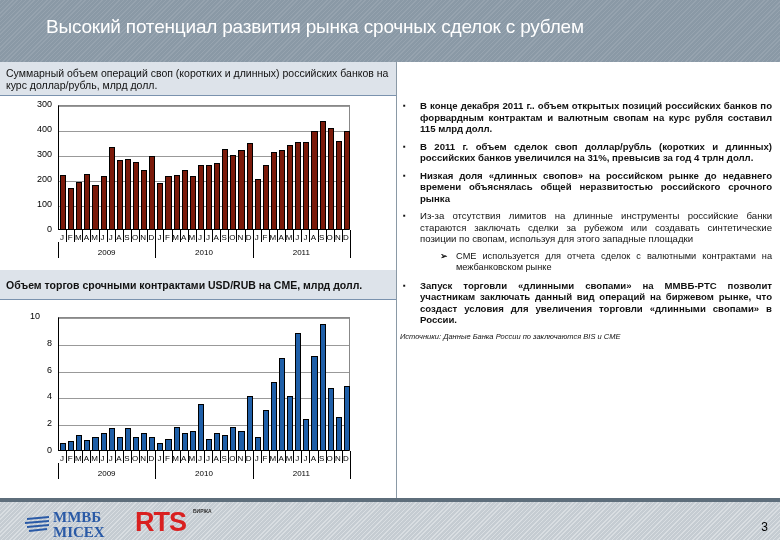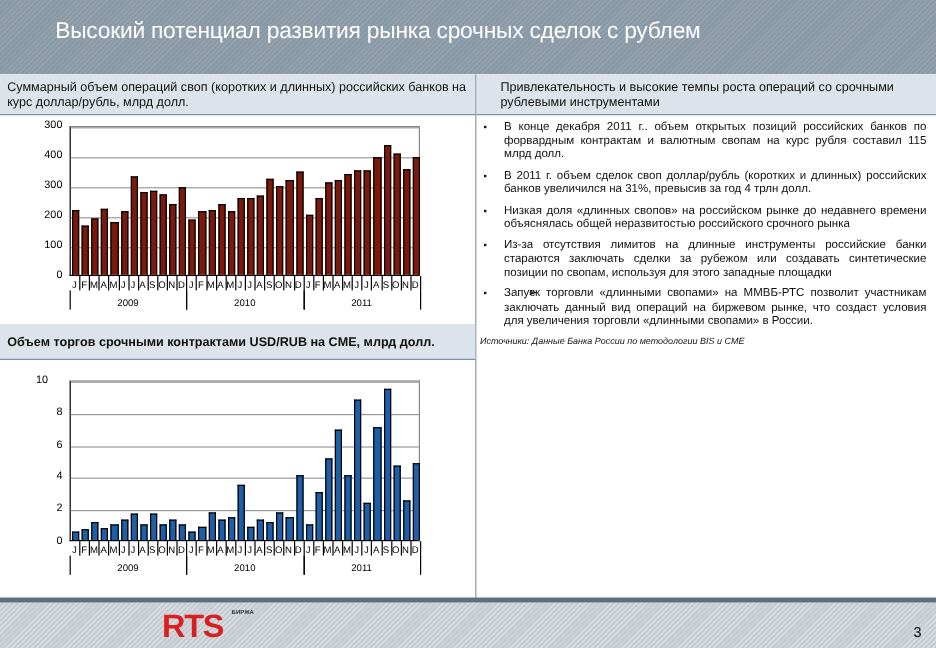--- a/index.html
+++ b/index.html
@@ -15,21 +15,21 @@
   #vdivider { position: absolute; left: 396px; top: 0; width: 1px; height: 436px; background: #8a99a6; }
   .chart { position: absolute; }
   .plot { position: absolute; border: 1px solid #888; border-left: 1px solid #000; border-bottom: 1px solid #000; }
   .grid { position: absolute; left: 0; right: 0; height: 1px; background: #999; }
   .ytick { position: absolute; font-size: 9px; color: #000; text-align: right; width: 24px; }
   .bar { position: absolute; bottom: 0; border: 1px solid #000; border-bottom: none; }
   .mlab { position: absolute; font-size: 8px; color: #000; text-align: center; }
   .ylab { position: absolute; font-size: 8px; color: #000; text-align: center; }
   .tick { position: absolute; width: 1px; background: #000; }
   #right { position: absolute; left: 400px; top: 38px; width: 372px; font-size: 9.6px; color: #111; }
-  .b { position: relative; padding-left: 20px; font-weight: normal; text-align: justify; line-height: 11.5px; margin-bottom: 6px; }
+  .b { position: relative; padding-left: 20px; font-weight: bold; text-align: justify; line-height: 11.5px; margin-bottom: 6px; }
   .b:before { content: "▪"; position: absolute; left: 3px; top: 0; font-size: 8px; }
   .sub { position: relative; padding-left: 56px; text-align: justify; line-height: 11.5px; margin-bottom: 4px; font-size: 9.2px; }
   .sub .arr { position: absolute; left: 40px; top: 0; }
   #source { font-style: italic; font-size: 7.5px; margin-top: 6px; }
   #footer { position: absolute; left: 0; top: 498px; width: 780px; height: 42px; border-top: 4px solid #5e6e7b; background-color: #c5ccd2; background-image: repeating-linear-gradient(135deg, rgba(255,255,255,0.35) 0 1px, rgba(0,0,0,0) 1px 3px); }
   #micex { position: absolute; left: 25px; top: 6px; width: 90px; height: 32px; }
   #micex .t { position: absolute; left: 28px; font-family: "Liberation Serif", serif; font-weight: bold; color: #2a5aa6; font-size: 15px; line-height: 14px; }
   #rts { position: absolute; left: 135px; top: 6px; }
   #rts .t { font-family: "Liberation Sans", sans-serif; font-weight: bold; font-size: 27px; color: #d92020; letter-spacing: -1px; line-height: 28px; }
   #rts .s { position: absolute; left: 58px; top: 0; font-size: 5px; color: #333; font-weight: bold; }
@@ -37,21 +37,20 @@
 </style>
 </head>
 <body>
 
 <div id="header" class="hatch">
   <div id="title">Высокий потенциал развития рынка срочных сделок с рублем</div>
 </div>
 
 <div id="main">
   <div id="lh1" class="sec-head">Суммарный объем операций своп (коротких и длинных) российских банков  на курс доллар/рубль, млрд долл.</div>
-  <div id="rh" class="sec-head">Привлекательность и высокие темпы роста операций со срочными рублевыми инструментами</div>
   <div id="vdivider"></div>
 
   <div id="chart1" class="chart" style="left:0;top:34px;width:396px;height:174px;">
       <div class="plot" style="left: 58px; top: 9px; width: 292px; height: 125px;">
         <div class="grid" style="top: 100px;"></div>
         <div class="grid" style="top: 75px;"></div>
         <div class="grid" style="top: 50px;"></div>
         <div class="grid" style="top: 25px;"></div>
         <div class="grid" style="top: 0px;"></div>
         <div class="bar" style="left: 0.973333px; width: 6.16444px; height: 54.25px; background: rgb(123, 26, 10);"></div>
@@ -314,25 +313,37 @@
       <div class="tick" style="left: 252.667px; top: 163px; height: 16px;"></div>
       <div class="tick" style="left: 350px; top: 163px; height: 16px;"></div>
     </div>
 
   <div id="right">
     <div class="b">В конце декабря 2011 г.. объем открытых позиций российских банков по форвардным контрактам и валютным свопам на курс рубля составил 115 млрд долл.</div>
     <div class="b">В 2011 г. объем сделок своп доллар/рубль (коротких и длинных) российских банков увеличился на 31%, превысив за год 4 трлн долл.</div>
     <div class="b">Низкая доля «длинных свопов» на российском рынке до недавнего времени объяснялась общей неразвитостью российского срочного рынка</div>
     <div class="b" style="font-weight:normal;">Из-за отсутствия лимитов на длинные инструменты российские банки стараются  заключать сделки за рубежом или создавать синтетические позиции по свопам, используя для этого западные площадки</div>
     <div class="sub"><span class="arr">➢</span></div>
-    <div class="sub"><span class="arr">➢</span></div>
+    <div class="sub"><span class="arr">➢</span><span>CME используется для отчета сделок с валютными контрактами  на межбанковском рынке</span></div>
     <div class="b" style="margin-top:6px;">Запуск торговли «длинными свопами» на ММВБ-РТС позволит участникам заключать данный вид операций на биржевом рынке, что создаст условия для увеличения торговли «длинными свопами» в России.</div>
-    <div id="source">Источники: Данные Банка России по методологии BIS и CME</div>
+    <div id="source">Источники: Данные Банка России по заключаются BIS и CME</div>
   </div>
 </div>
 
 <div id="footer">
+  <div id="micex">
+    <svg width="26" height="20" style="position:absolute;left:0;top:6px;">
+      <g stroke="#2a5aa6" stroke-width="2">
+          <line x1="2" y1="5" x2="24" y2="3"></line>
+          <line x1="0" y1="9" x2="24" y2="7"></line>
+          <line x1="2" y1="13" x2="24" y2="11"></line>
+          <line x1="4" y1="17" x2="22" y2="15"></line>
+        </g>
+    </svg>
+    <div class="t" style="top:2px;">ММВБ</div>
+    <div class="t" style="top:17px;">MICEX</div>
+  </div>
   <div id="rts">
     <div class="t">RTS</div>
     <div class="s">БИРЖА</div>
   </div>
   <div id="pagenum">3</div>
 </div>
 
 </body></html>

